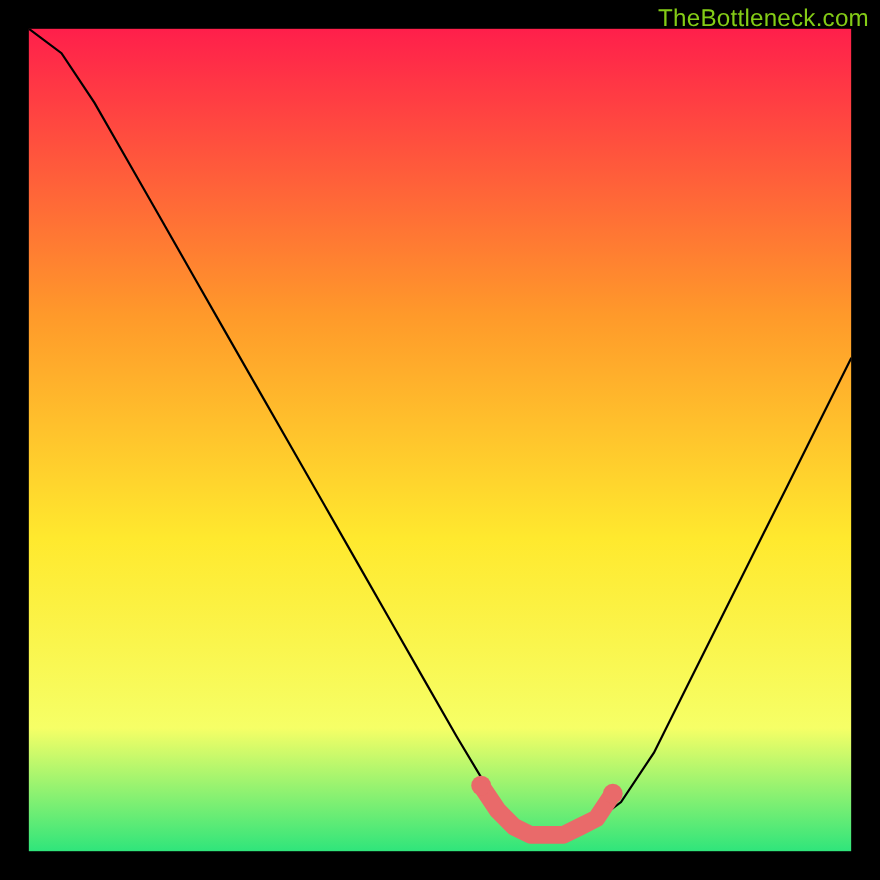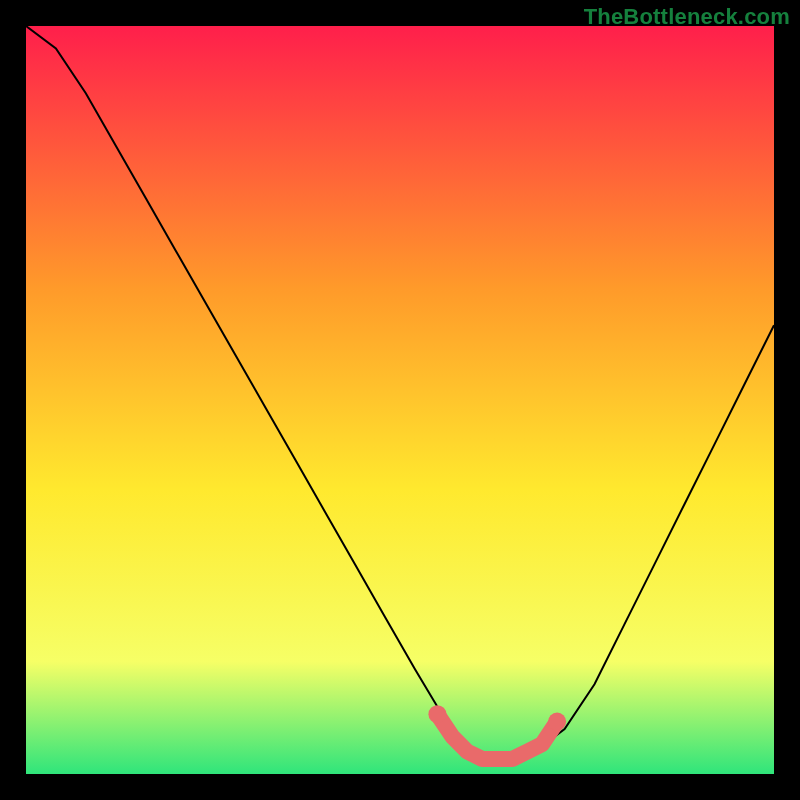--- a/index.html
+++ b/index.html
@@ -14,23 +14,23 @@
   .frame {
     position: relative;
     width: 800px;
     height: 800px;
     background: #000;
   }
   .watermark {
     position: absolute;
     top: 4px;
     right: 10px;
-    color: #15803d;
+    color: #84cc16;
     font-size: 22px;
-    font-weight: bold;
+    font-weight: normal;
     z-index: 10;
     letter-spacing: 0.2px;
   }
   .plot {
     position: absolute;
     left: 26px;
     top: 26px;
     width: 748px;
     height: 748px;
   }

